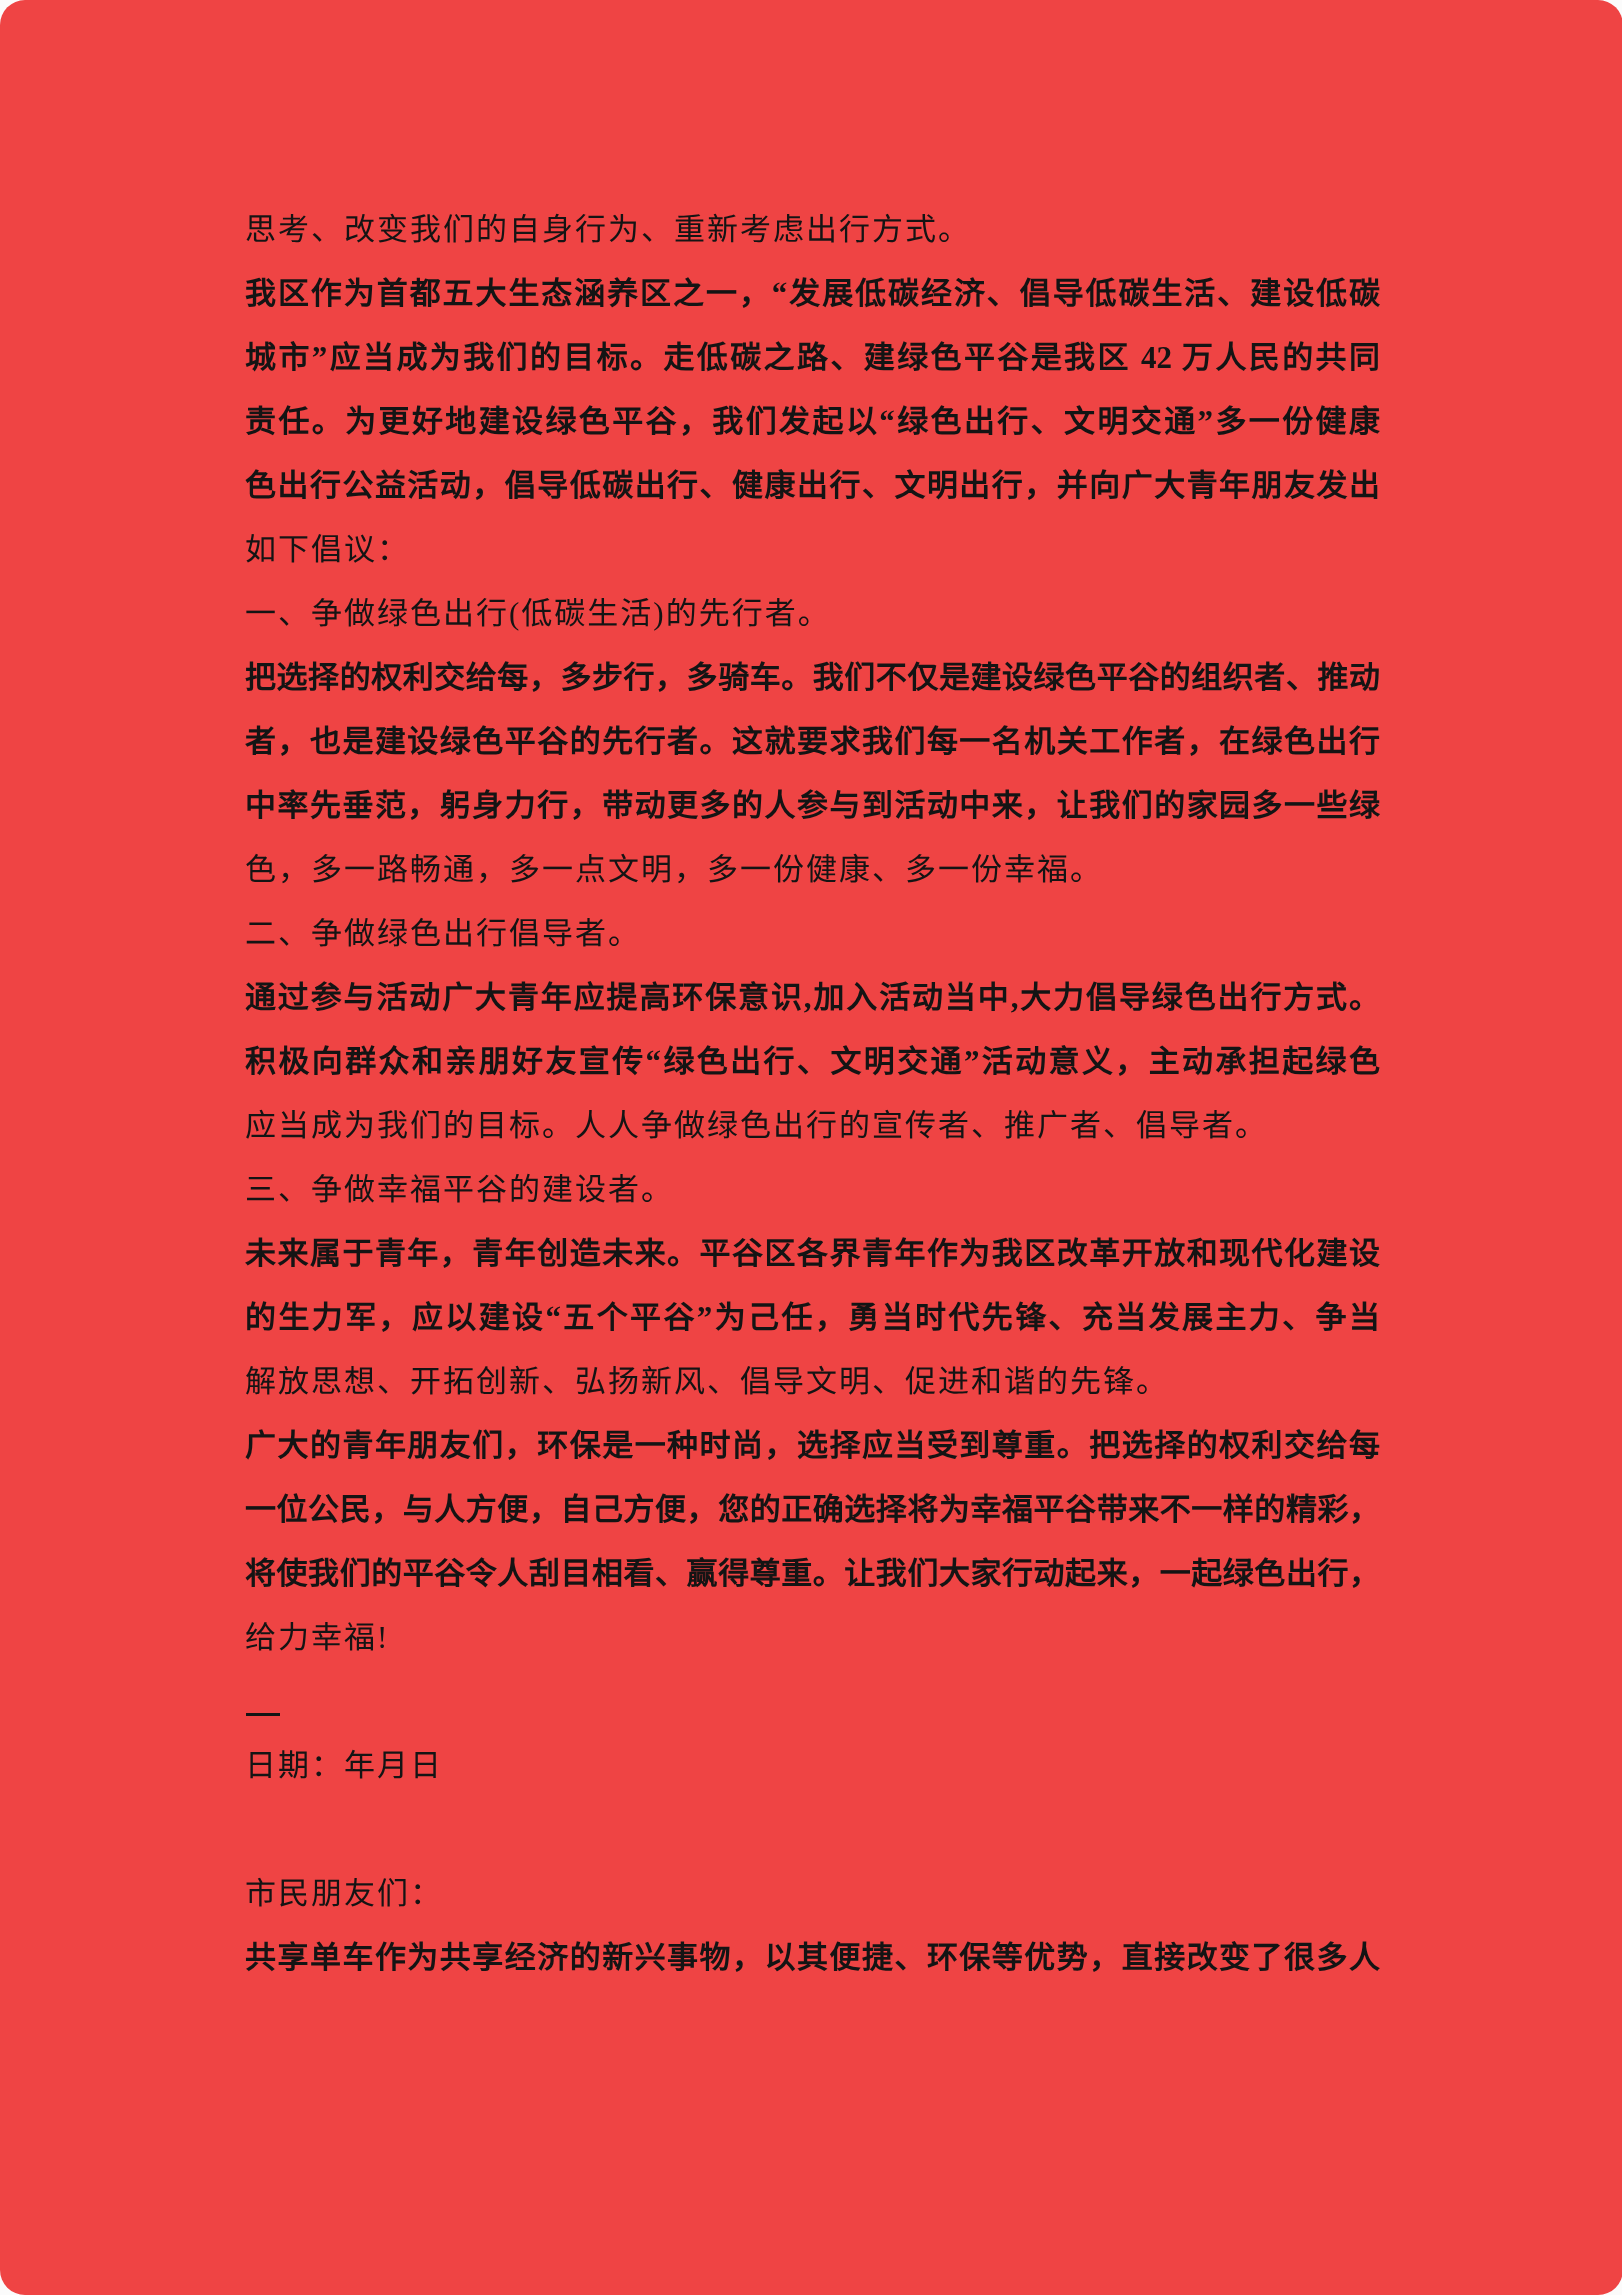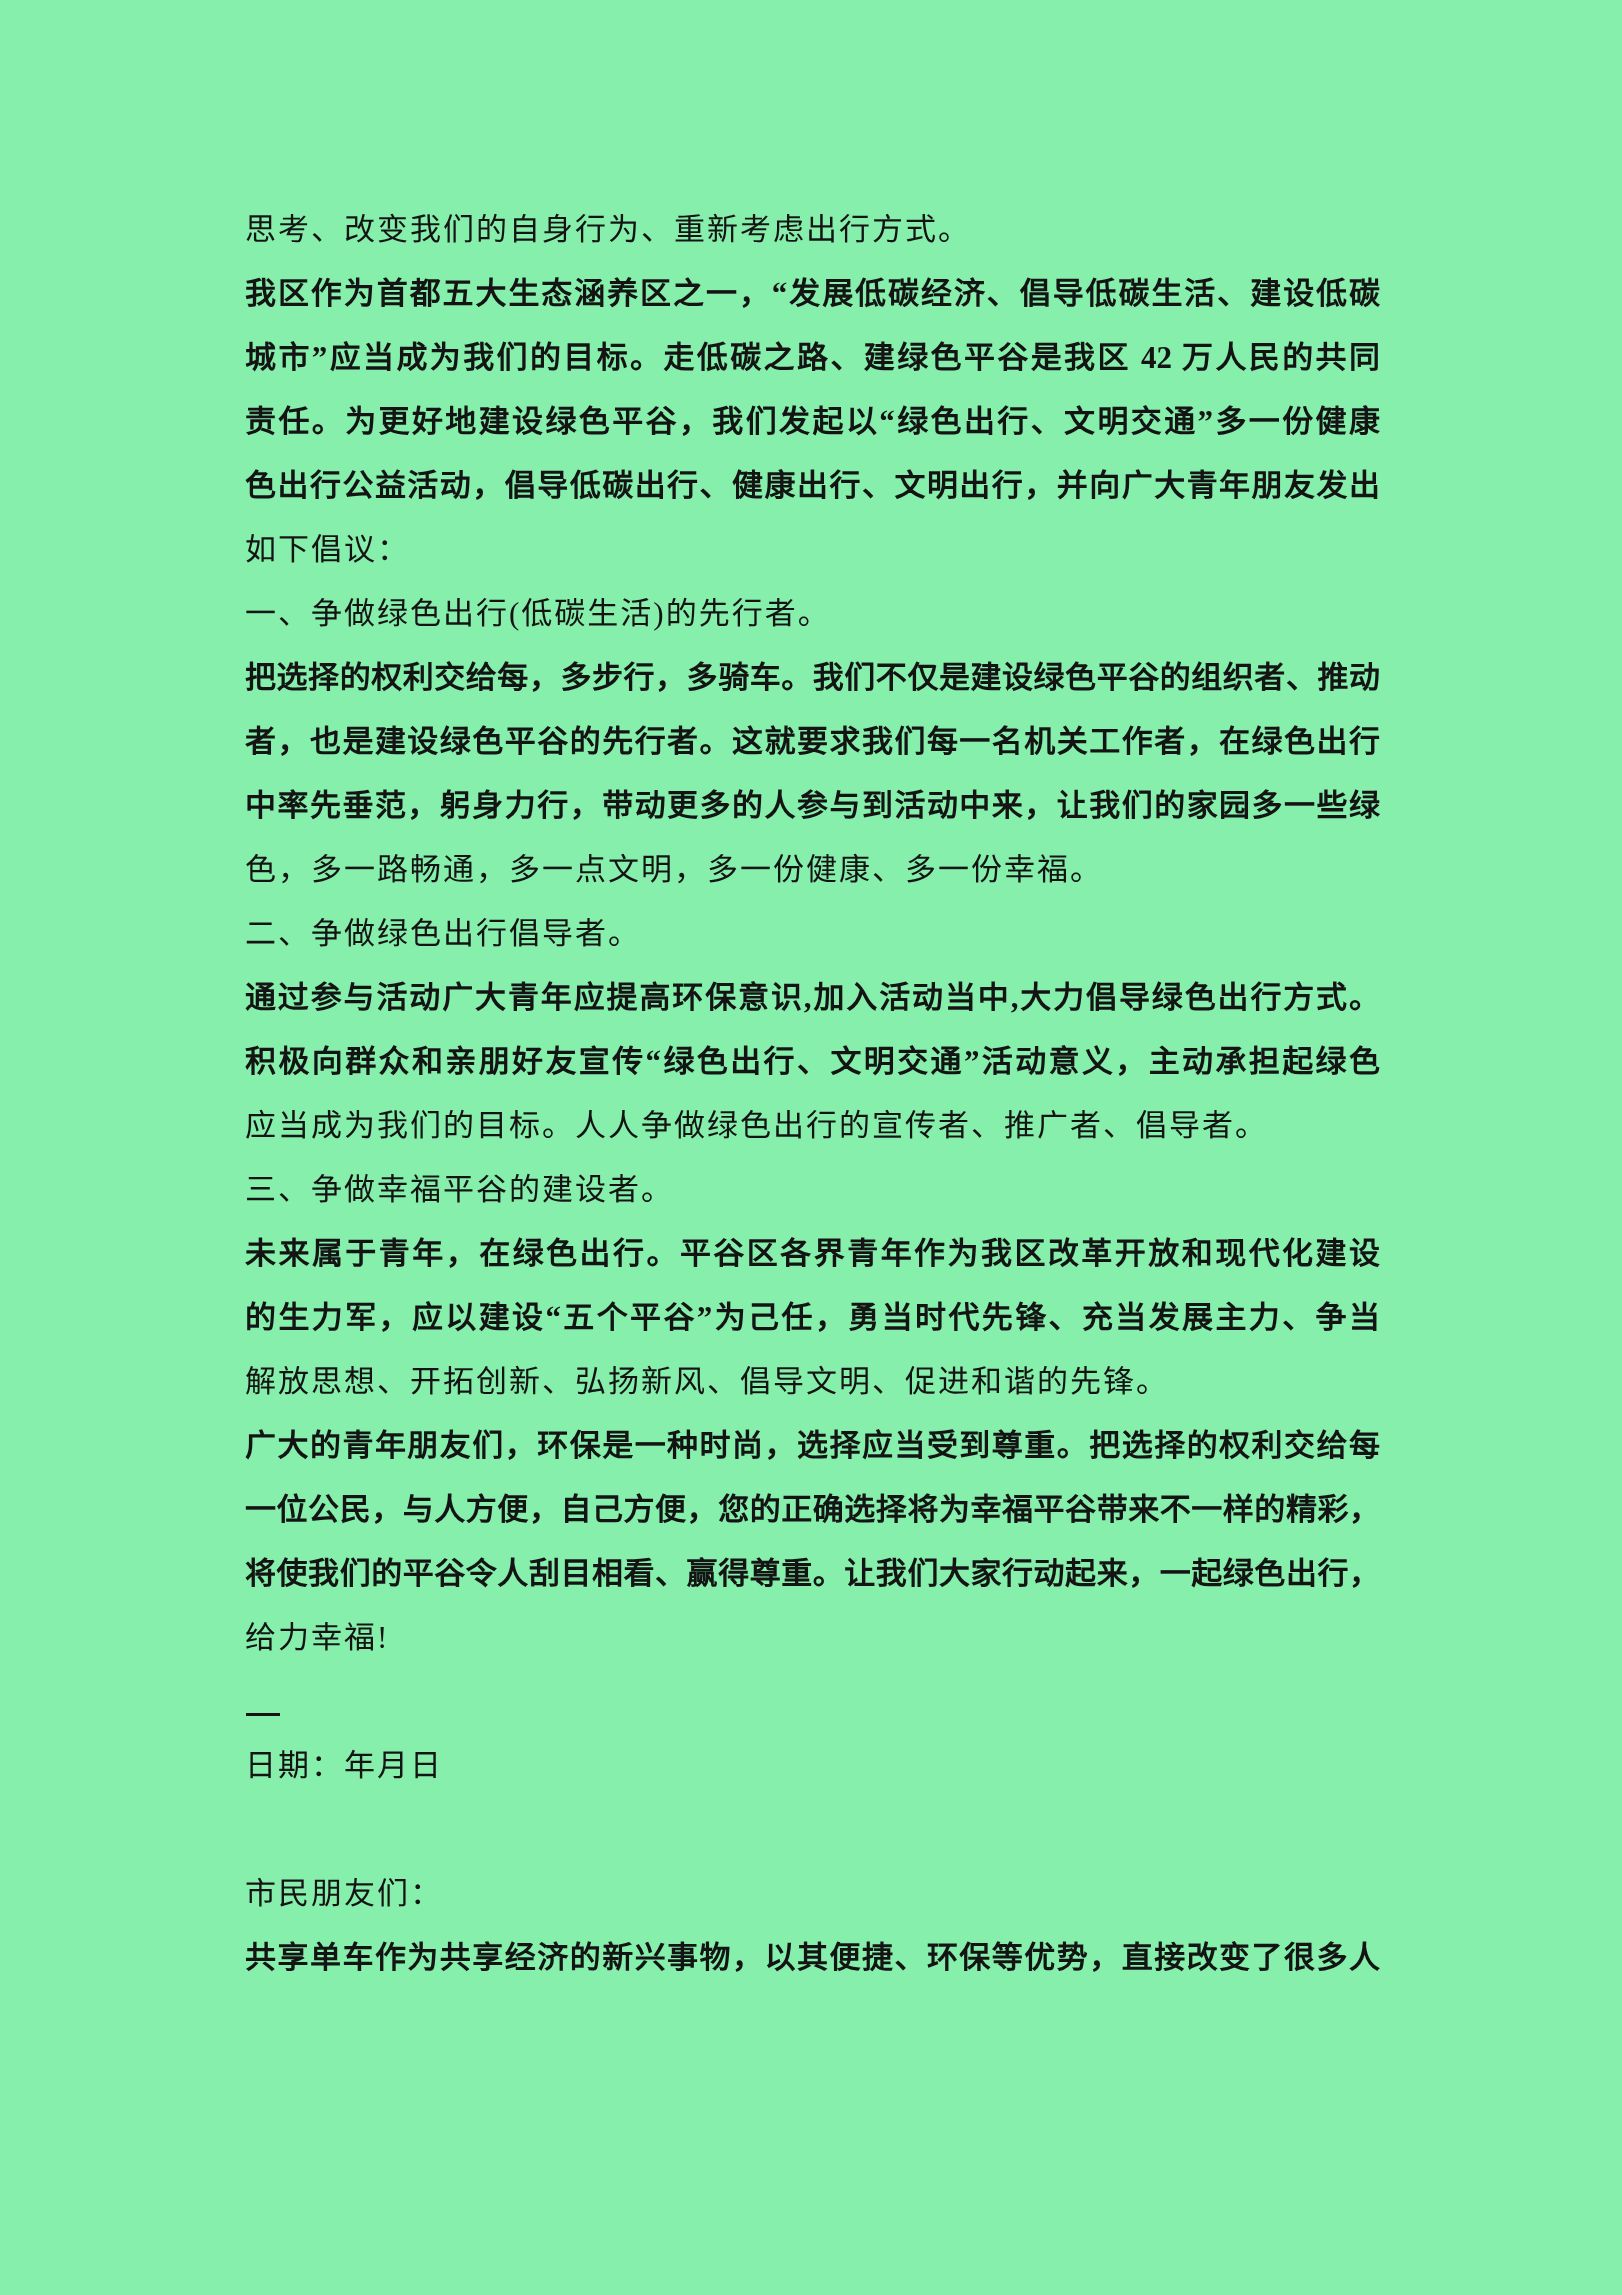--- a/index.html
+++ b/index.html
@@ -9,23 +9,24 @@
   body {
     width: 1623px;
     height: 2295px;
     background: #fbfbfb;
     font-family: "Liberation Serif", "DejaVu Serif", serif;
   }
   .page {
     position: relative;
     width: 1623px;
     height: 2295px;
-    background: #86efac;
+    background: #ef4444;
     color: #141414;
     overflow: hidden;
+    border-radius: 25px;
   }
   .doc-body {
     position: absolute;
     left: 245px;
     top: 198px;
     width: 1135px;
   }
   .line {
     position: relative;
     height: 64px;
@@ -71,21 +72,21 @@
       <div class="line">一、争做绿色出行(低碳生活)的先行者。</div>
       <div class="line full">把选择的权利交给每，多步行，多骑车。我们不仅是建设绿色平谷的组织者、推动</div>
       <div class="line full">者，也是建设绿色平谷的先行者。这就要求我们每一名机关工作者，在绿色出行</div>
       <div class="line full">中率先垂范，躬身力行，带动更多的人参与到活动中来，让我们的家园多一些绿</div>
       <div class="line">色，多一路畅通，多一点文明，多一份健康、多一份幸福。</div>
       <div class="line">二、争做绿色出行倡导者。</div>
       <div class="line full">通过参与活动广大青年应提高环保意识,加入活动当中,大力倡导绿色出行方式。</div>
       <div class="line full">积极向群众和亲朋好友宣传“绿色出行、文明交通”活动意义，主动承担起绿色</div>
       <div class="line">应当成为我们的目标。人人争做绿色出行的宣传者、推广者、倡导者。</div>
       <div class="line">三、争做幸福平谷的建设者。</div>
-      <div class="line full">未来属于青年，在绿色出行。平谷区各界青年作为我区改革开放和现代化建设</div>
+      <div class="line full">未来属于青年，青年创造未来。平谷区各界青年作为我区改革开放和现代化建设</div>
       <div class="line full">的生力军，应以建设“五个平谷”为己任，勇当时代先锋、充当发展主力、争当</div>
       <div class="line">解放思想、开拓创新、弘扬新风、倡导文明、促进和谐的先锋。</div>
       <div class="line full">广大的青年朋友们，环保是一种时尚，选择应当受到尊重。把选择的权利交给每</div>
       <div class="line full">一位公民，与人方便，自己方便，您的正确选择将为幸福平谷带来不一样的精彩，</div>
       <div class="line full">将使我们的平谷令人刮目相看、赢得尊重。让我们大家行动起来，一起绿色出行，</div>
       <div class="line">给力幸福!</div>
       <div class="line">
         <span class="sig-bar"></span>
       </div>
       <div class="line">日期：年月日</div>

